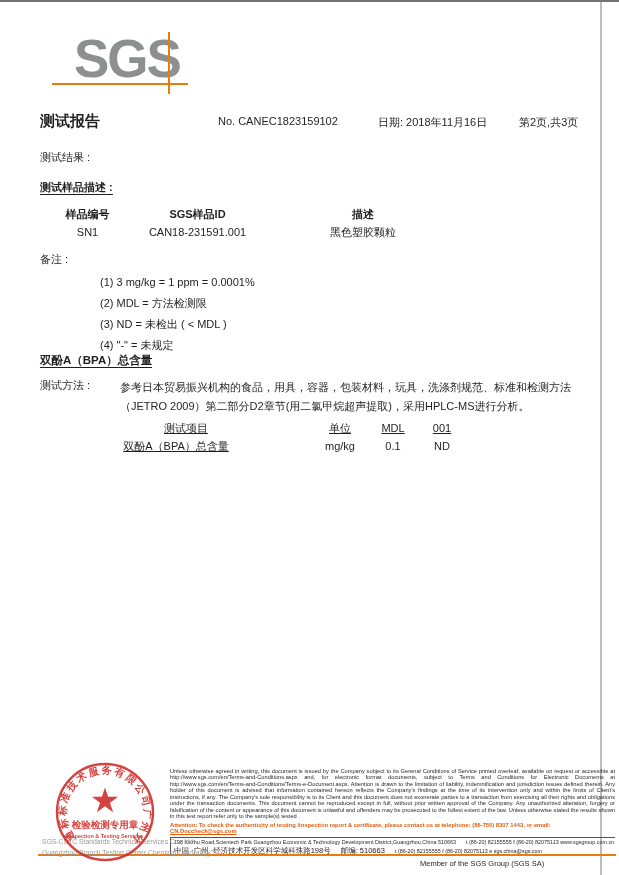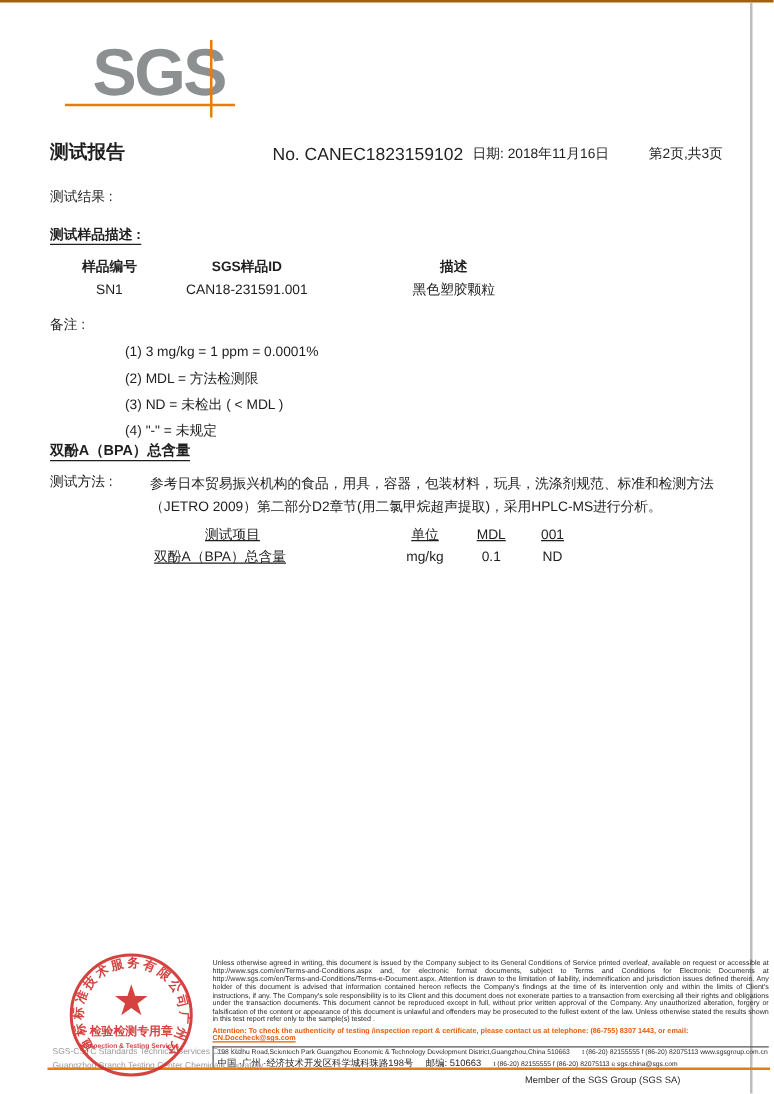--- a/index.html
+++ b/index.html
@@ -1,32 +1,32 @@
 <!DOCTYPE html>
 <html><head>
 <meta charset="utf-8">
 <style>
   * { margin: 0; padding: 0; box-sizing: border-box; }
   html, body { background: #ffffff; }
   body { font-family: "Liberation Sans", "DejaVu Sans", sans-serif; color: #1f1f1f; }
   .page {
     position: relative; width: 619px; height: 875px; background: #ffffff;
-    overflow: hidden; border-top: 2px solid #a16207;
+    overflow: hidden; border-top: 2px solid #737373;
   }
   .page-border-right { position: absolute; top: 0; bottom: 0; left: 600px; width: 2px; background: #bdbdbd; }
 
   
   .logo-text { position: absolute; left: 74px; top: 30px; font-size: 53px; font-weight: bold;
     color: #8d9091; letter-spacing: -2px; line-height: 1; }
   .logo-hline { position: absolute; left: 52px; top: 81px; width: 136px; height: 2px; }
   .logo-vline { position: absolute; left: 168px; top: 30px; width: 2px; height: 62px; }
 
   
   .doc-title { position: absolute; left: 40px; top: 110px; font-size: 15px; font-weight: bold; }
-  .report-no { position: absolute; left: 218px; top: 113px; font-size: 14px; }
+  .report-no { position: absolute; left: 218px; top: 113px; font-size: 11px; }
   .report-date { position: absolute; left: 378px; top: 113px; font-size: 11px; }
   .report-page { position: absolute; left: 519px; top: 113px; font-size: 11px; }
 
   .txt-11 { font-size: 11px; }
   .bold { font-weight: bold; }
   .u { border-bottom: 1px solid #1f1f1f; padding-bottom: 1px; }
 
   .results-label { position: absolute; left: 40px; top: 148px; }
   .sample-title { position: absolute; left: 40px; top: 178px; }
 

